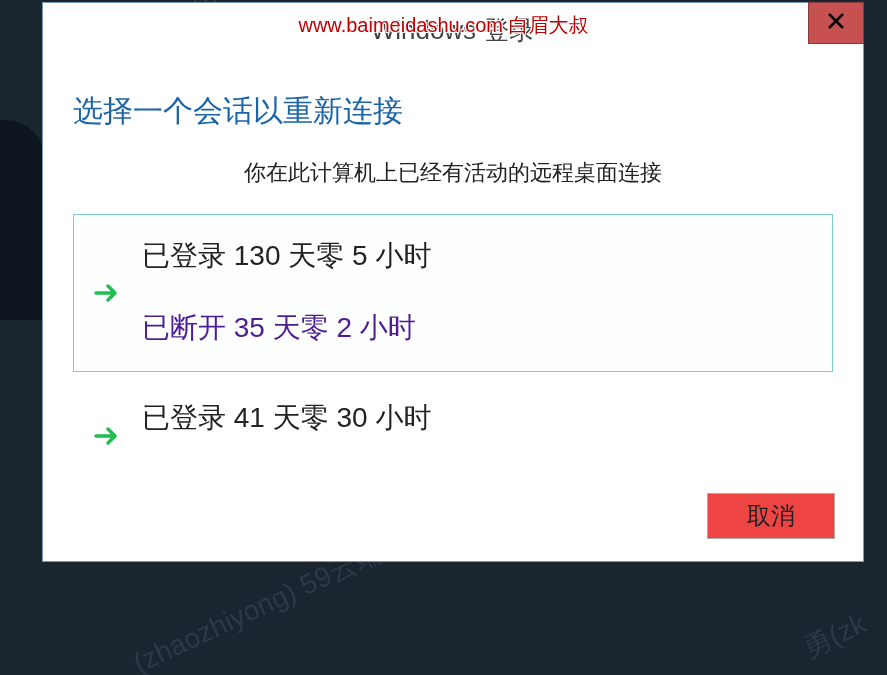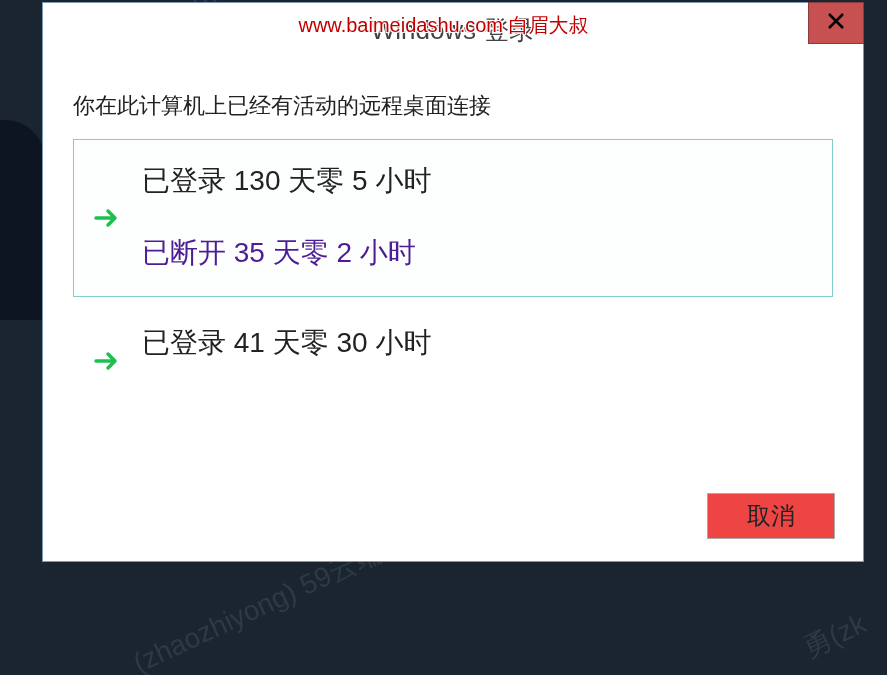--- a/index.html
+++ b/index.html
@@ -96,21 +96,22 @@
     }
     .instruction-title {
       font-size: 30px;
       color: #1a64a8;
       margin-bottom: 26px;
       font-weight: normal;
     }
     .instruction-sub {
       font-size: 22px;
       color: #222;
-      margin-bottom: 18px;
+      margin-bottom: 26px;
+      text-align: center;
     }
     .session-list {
       padding: 0 0 0 0;
     }
     .session-item {
       border: 1px solid transparent;
       padding: 22px 20px 24px 20px;
       cursor: pointer;
       display: flex;
       align-items: center;
@@ -179,20 +180,21 @@
       <span>
         <svg viewBox="0 0 18 18">
           <line x1="2" y1="2" x2="16" y2="16" stroke="#000" stroke-width="2.5"></line>
           <line x1="16" y1="2" x2="2" y2="16" stroke="#000" stroke-width="2.5"></line>
         </svg>
       </span>
     </div>
   </div>
 
   <div class="content">
+    <div class="instruction-title">选择一个会话以重新连接</div>
     <div class="instruction-sub">你在此计算机上已经有活动的远程桌面连接</div>
 
     <div class="session-list">
 
       <div class="session-item selected">
         <span class="arrow-icon">
           <svg viewBox="0 0 26 22">
             <path d="M 2 11 L 20 11 M 14 4 L 21 11 L 14 18" stroke="#1fbf4f" stroke-width="3.5" fill="none" stroke-linecap="round" stroke-linejoin="round"></path>
           </svg>
         </span>

